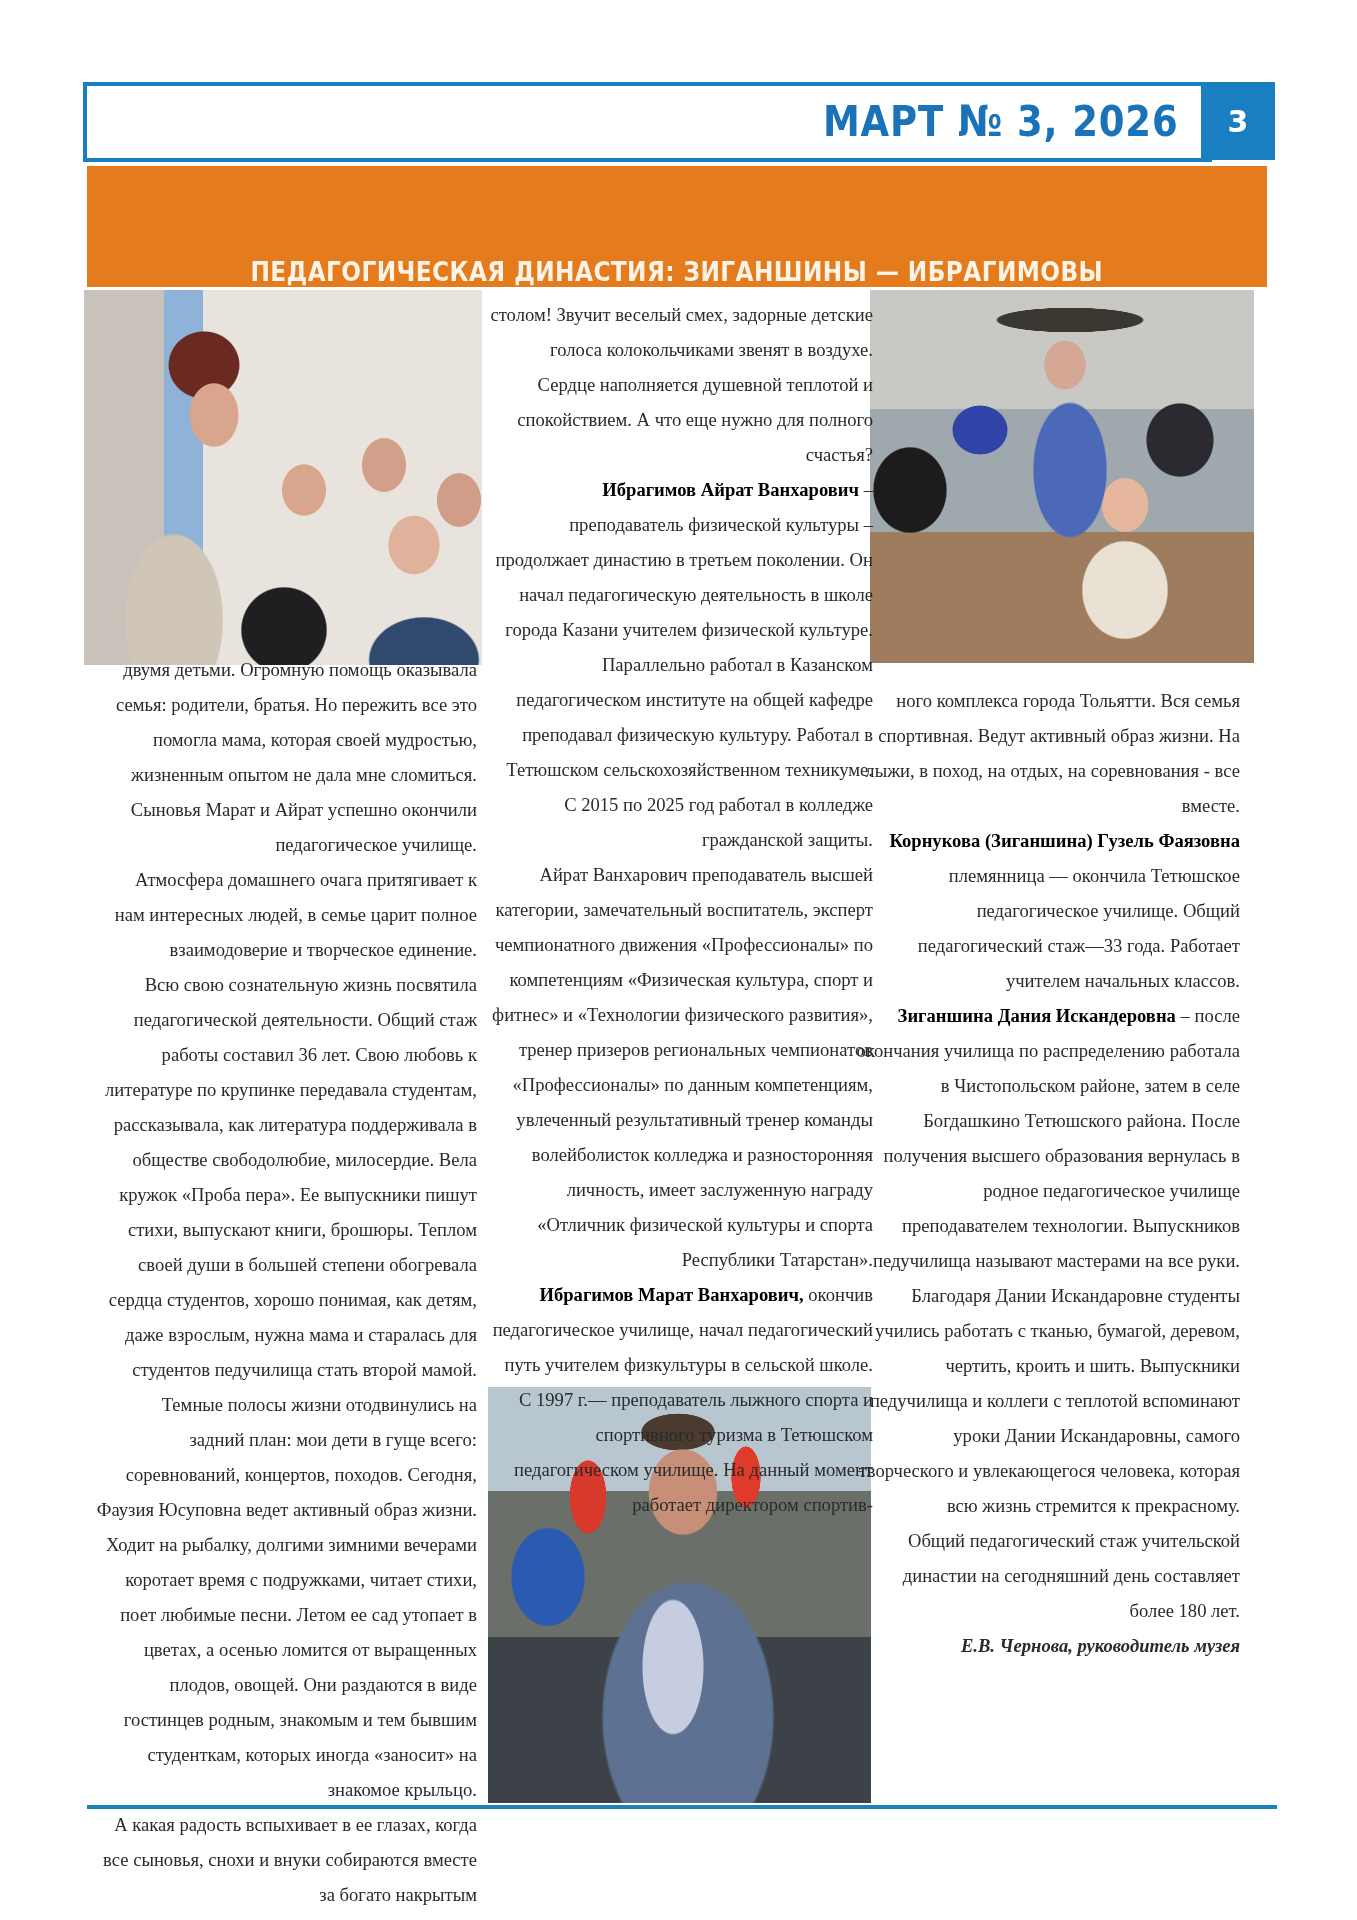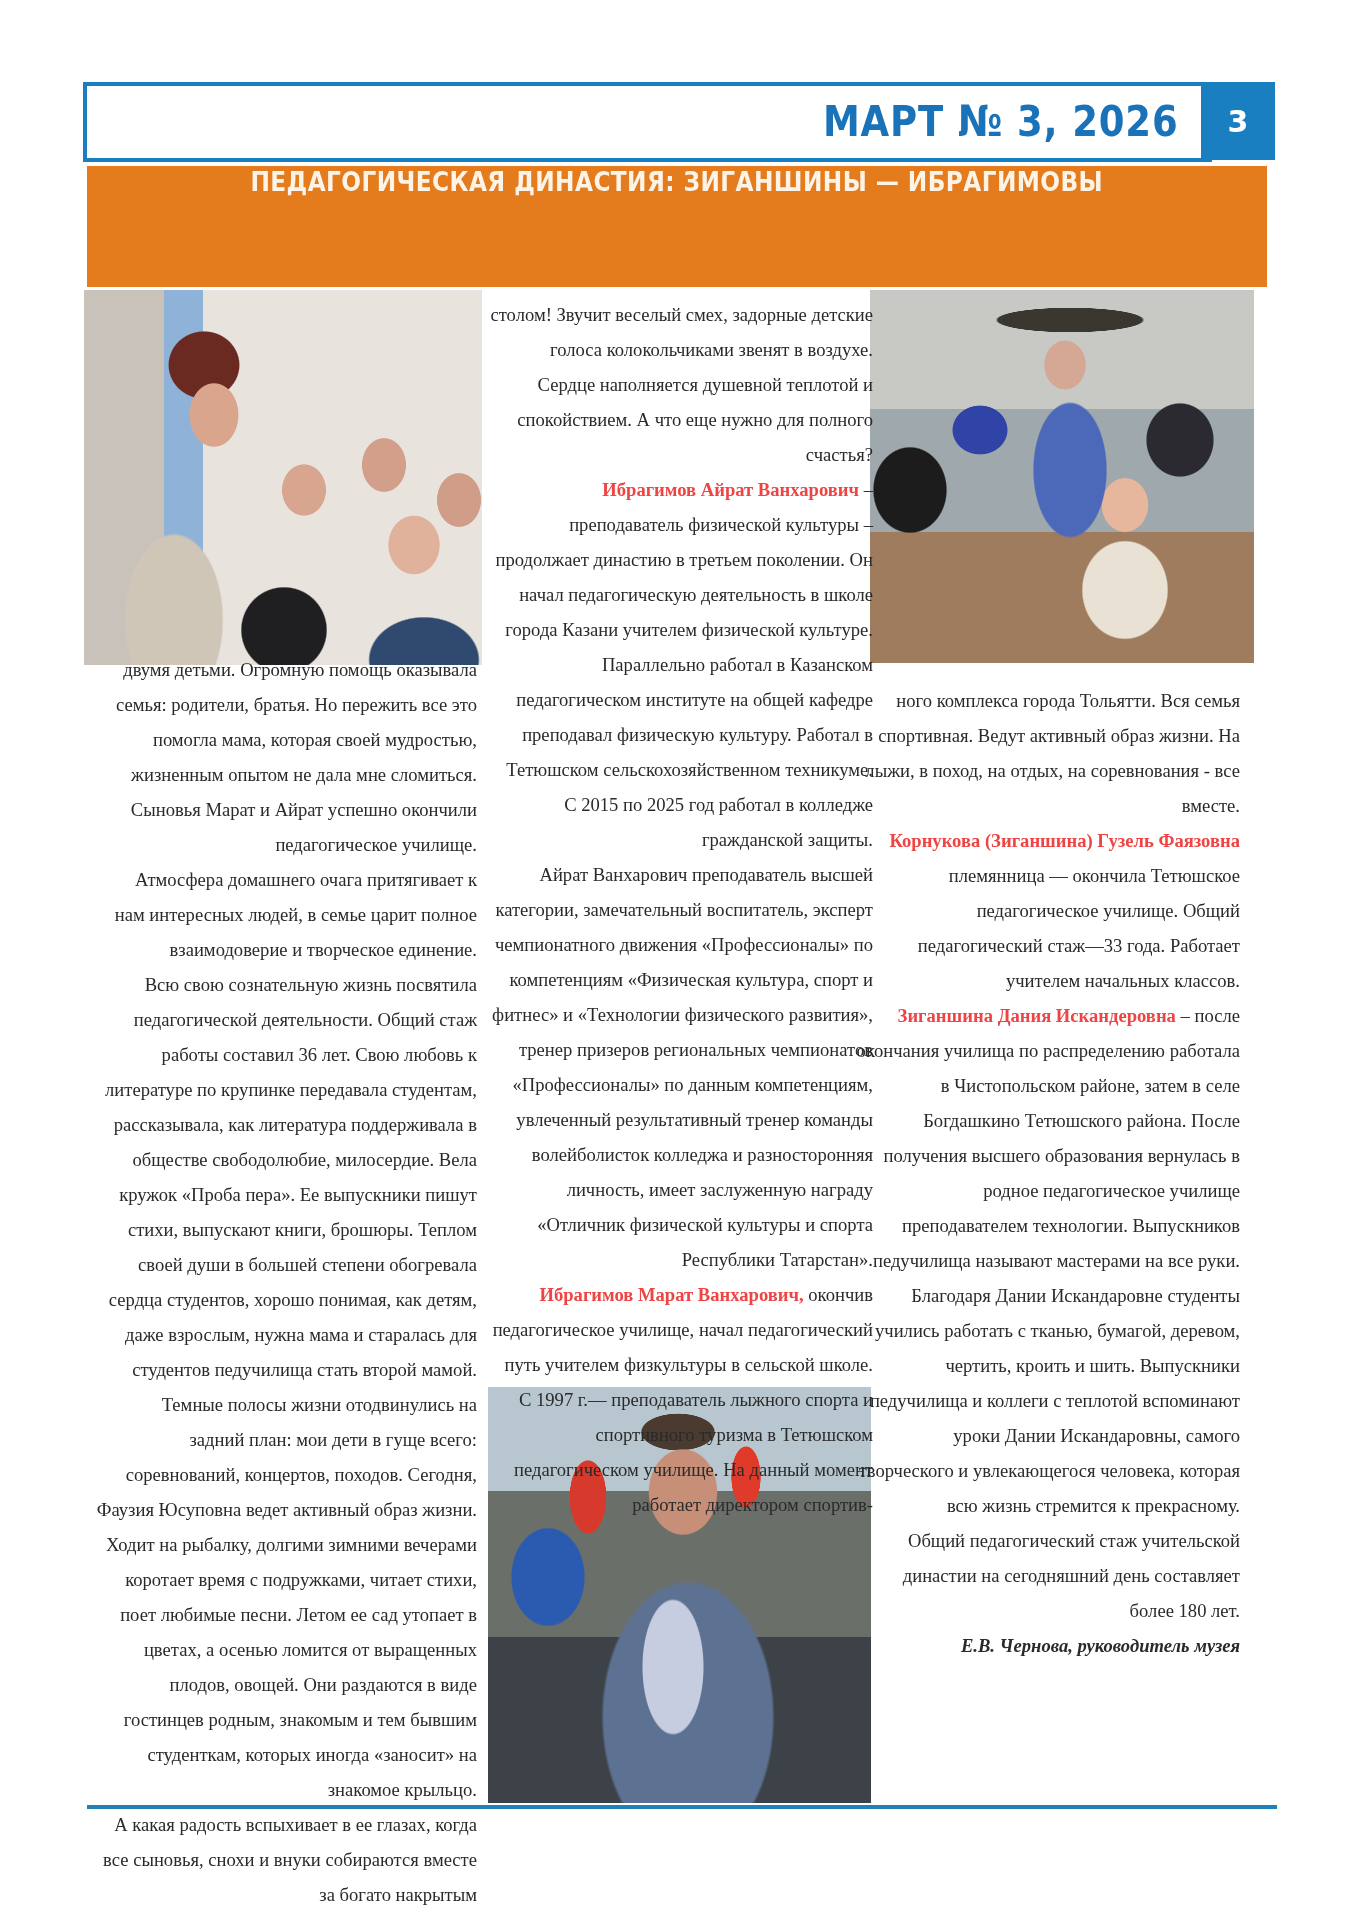--- a/index.html
+++ b/index.html
@@ -9,21 +9,21 @@
   .header-box { position: absolute; left: 83px; top: 82px; width: 1109px; height: 72px;
                 border: 4px solid #1a7fc1; background: #fff; padding-left: 12px; }
   .header-title { position: absolute; right: 30px; top: 4px; font-family: "DejaVu Sans", "Liberation Sans", sans-serif;
                   font-weight: bold; font-size: 43px; letter-spacing: 1px; color: #1a72b8;
                   transform: scaleX(0.86); transform-origin: right center; line-height: 62px; }
   .page-number-box { position: absolute; left: 1201px; top: 82px; width: 74px; height: 78px;
                      background: #1a7fc1; color: #fff; font-family: "DejaVu Sans", sans-serif;
                      font-size: 30px; font-weight: bold; display: flex; align-items: center; justify-content: center; }
 
   .banner { position: absolute; left: 87px; top: 166px; width: 1180px; height: 121px;
-            background: #e47b1c; display: flex; align-items: flex-start; justify-content: center; }
+            background: #e47b1c; display: flex; align-items: flex-end; justify-content: center; }
   .banner-title { font-family: "DejaVu Sans", "Liberation Sans", sans-serif; font-weight: bold;
                   color: #fdf3e6; font-size: 27px; letter-spacing: 0.5px; transform: scaleX(0.86);
                   white-space: nowrap; }
 
   .photo { position: absolute; overflow: hidden; }
   .photo-left { left: 84px; top: 290px; width: 398px; height: 375px;
     background:
       radial-gradient(ellipse 40px 52px at 130px 125px, #d9a58c 60%, transparent 62%),
       radial-gradient(ellipse 58px 55px at 120px 75px, #6a2a22 60%, transparent 62%),
       radial-gradient(ellipse 36px 42px at 220px 200px, #d8a68f 60%, transparent 62%),
@@ -55,21 +55,21 @@
       radial-gradient(ellipse 24px 50px at 258px 90px, #e03a2a 60%, transparent 62%),
       radial-gradient(ellipse 60px 80px at 60px 190px, #2a5bb0 60%, transparent 62%),
       linear-gradient(180deg, #b8c7cf 0 25%, #6b6f6a 25% 60%, #3d4148 60% 100%); }
 
   .column { position: absolute; font-size: 18.6px; line-height: 35px; text-align: justify; }
   .column p { margin: 0; text-indent: 16px; text-align: right; }
   .column p.no-indent { text-indent: 0; }
   .col-left-bottom { left: 90px; top: 652px; width: 387px; }
   .col-mid-top { left: 490px; top: 297px; width: 383px; }
   .col-right-bottom { left: 856px; top: 683px; width: 384px; }
-  b { color: #ef4444; }
+  b { color: #000000; }
   .signature { text-align: right; font-style: italic; font-weight: bold; margin-top: 10px; text-indent: 0; }
 
   .bottom-rule { position: absolute; left: 87px; top: 1805px; width: 1190px; height: 4px; background: #1f82b7; }
 </style>
 </head>
 <body>
 
 <div class="header-box">
   <div class="header-title">МАРТ № 3,  2026</div>
 </div>

